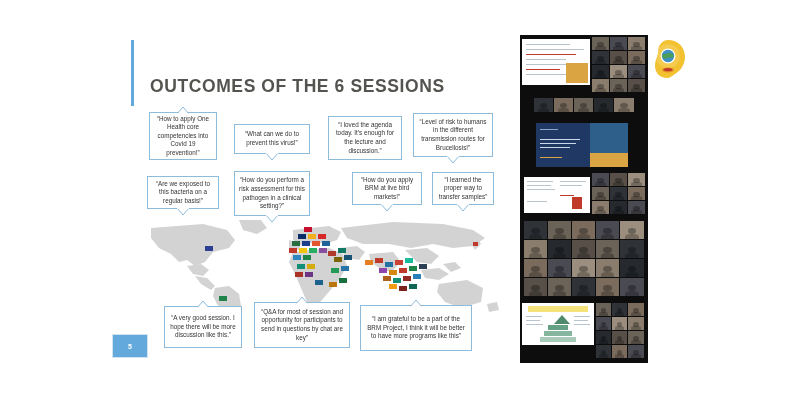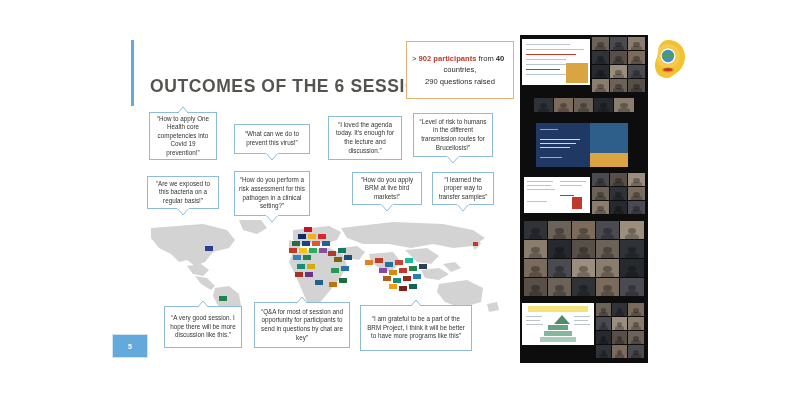--- a/index.html
+++ b/index.html
@@ -117,30 +117,20 @@
 </style>
 </head>
 <body>
 
 <div id="slide">
 
   <div class="accent-bar"></div>
 
   <div class="slide-title">OUTCOMES OF THE 6 SESSIONS</div>
 
-  <div class="stats-box">
-    <div class="stats-line first">
-      <span class="stats-arrow">&gt;</span>
-      <span class="stats-num">902 participants</span>
-      <span>from</span>
-      <span class="stats-b">40</span>
-    </div>
-    <div class="stats-line">countries,</div>
-    <div class="stats-line">290 questions raised</div>
-  </div>
 
   <div class="map-wrap">
     <svg viewBox="0 0 378 96" preserveAspectRatio="none" aria-hidden="true">
       <g fill="#D3D3D3">
 
         <path d="M8,10 L60,6 L84,12 L92,22 L86,30 L70,34 L62,44 L52,48 L44,42 L36,44 L28,36 L16,30 L8,20 Z"></path>
         <path d="M44,48 L58,46 L66,52 L60,58 L50,56 Z"></path>
 
         <path d="M52,58 L64,60 L72,68 L68,72 L58,66 Z"></path>
 

